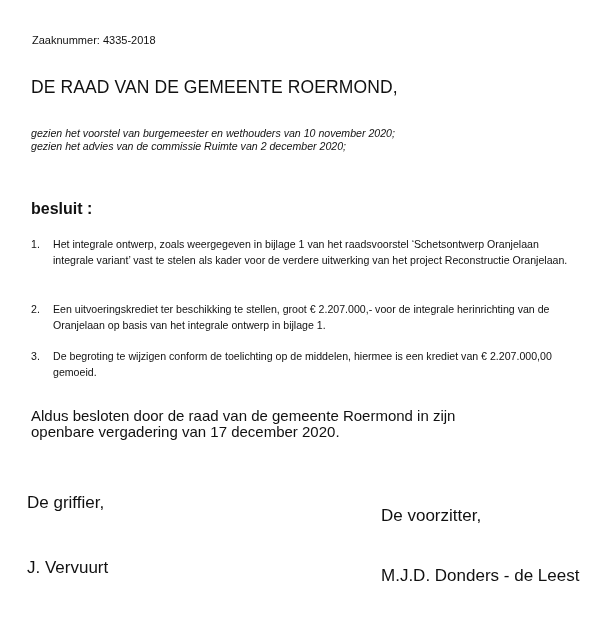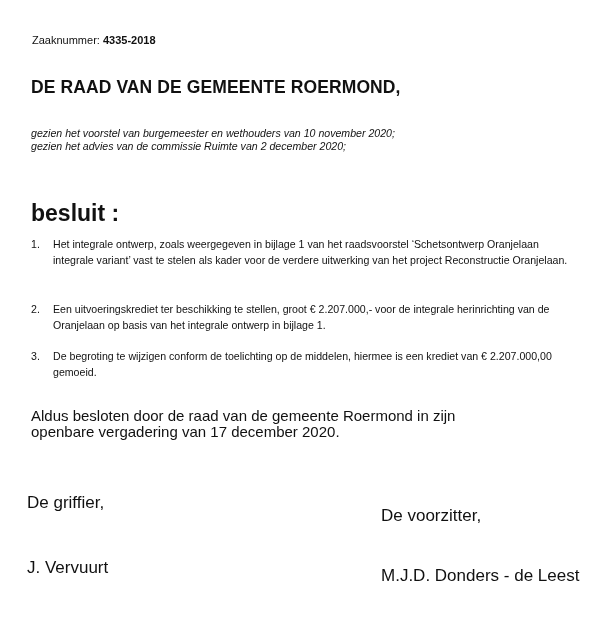--- a/index.html
+++ b/index.html
@@ -11,26 +11,26 @@
     width: 609px;
     height: 630px;
     position: relative;
     overflow: hidden;
     font-family: "Liberation Sans", sans-serif;
     color: #111111;
     font-size: 11px;
   }
   .abs { position: absolute; white-space: nowrap; }
   .case-line { left: 32px; top: 34px; font-size: 11px; }
-  .case-line .num { font-weight: bold; margin-top: 32px; }
-  .title { left: 31px; top: 77px; font-size: 17.5px; font-weight: bold; letter-spacing: 0.1px; }
+  .case-line .num { font-weight: normal; margin-top: 32px; }
+  .title { left: 31px; top: 77px; font-size: 17.5px; font-weight: normal; letter-spacing: 0.1px; }
   .para { left: 31px; font-size: 10.6px; font-style: italic; }
   .p1 { top: 127px; }
   .p2 { top: 140px; }
-  .besluit { left: 31px; top: 200px; font-size: 23px; font-weight: bold; }
+  .besluit { left: 31px; top: 200px; font-size: 16px; font-weight: bold; }
   .list-item { position: absolute; left: 31px; width: 540px; font-size: 10.6px; line-height: 15.5px; }
   .list-item .n { position: absolute; left: 0; top: 0; }
   .list-item .t { margin-left: 22px; white-space: normal; }
   .li1 { top: 237px; }
   .li2 { top: 302px; }
   .li3 { top: 349px; }
   .closing { position: absolute; left: 31px; top: 408px; font-size: 15px; line-height: 16px; width: 480px; }
   .sig { font-size: 17px; }
   .griffier-label { left: 27px; top: 493px; }
   .voorzitter-label { left: 381px; top: 506px; }

